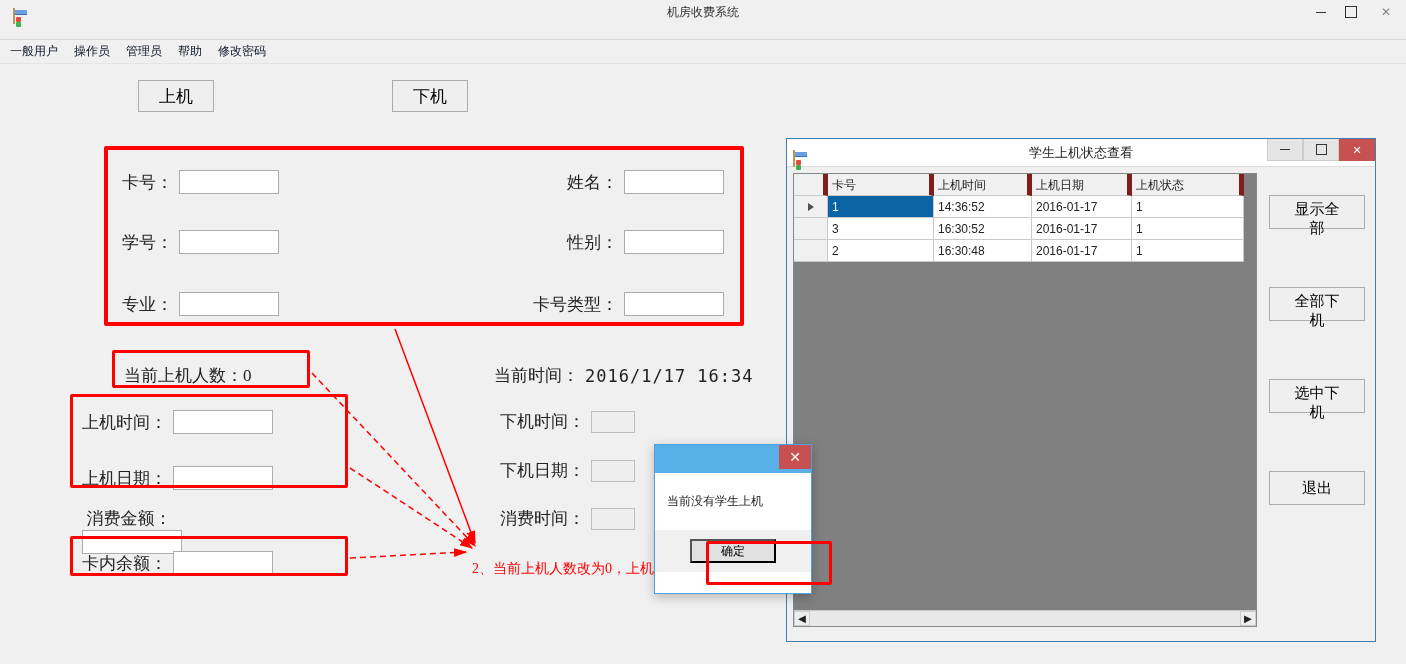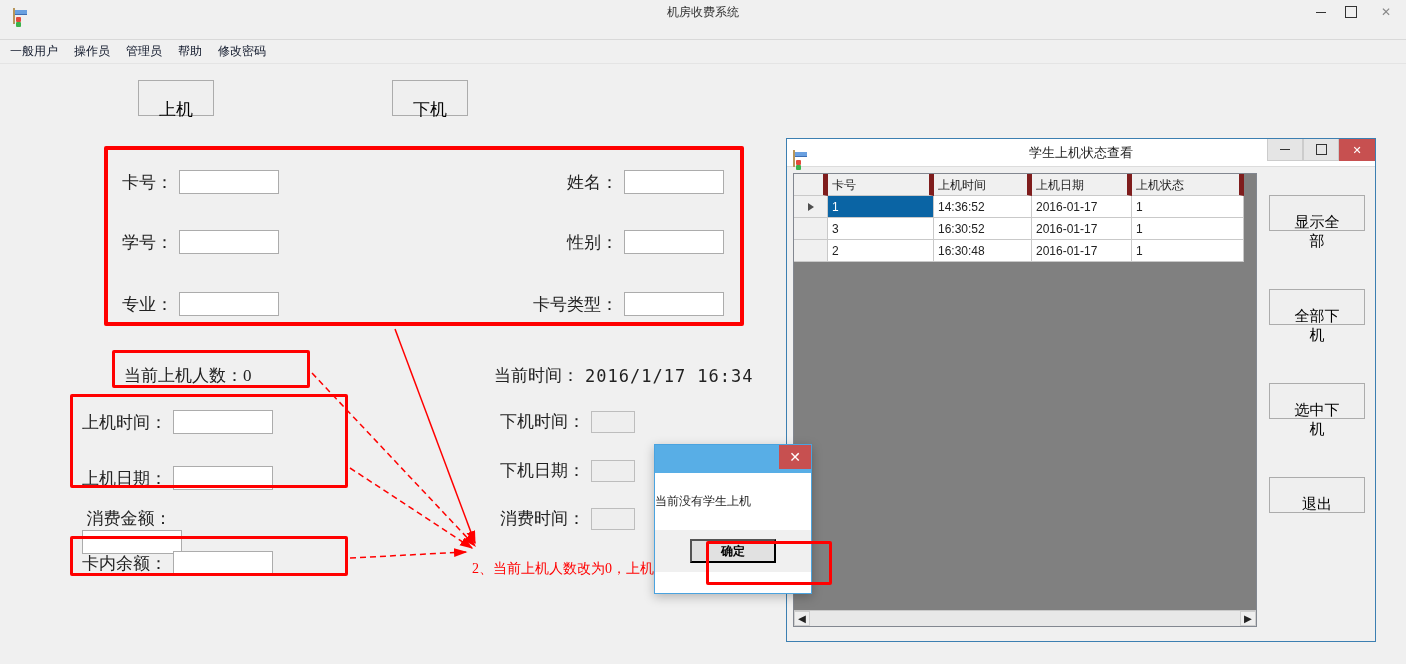--- a/index.html
+++ b/index.html
@@ -24,23 +24,23 @@
   .sys-btn.minus:before{content:"";width:10px;height:1px;background:#333;display:block;}
   .sys-btn.max:before{content:"";width:10px;height:10px;border:1px solid #333;display:block;}
   
   .menu-bar { height:24px; padding:0 10px; display:flex; align-items:center; gap:16px; border-bottom:1px solid #e4e4e4; background:#f0f0f0;}
   .menu-item { font-size:12px; color:#0f172a; cursor:default; }
   
   .main-area { position:absolute; left:0; right:0; top:48px; bottom:0; }
   
   .btn {
     background:#efefef; border:1px solid #acacac; min-width:76px; height:32px;
-    font-size:17px; padding:17px 18px; cursor:pointer;
-  }
-  .btn-small{ min-width:70px; height:24px; font-size:12px; padding:0 24px;font-weight:bold;}
+    font-size:17px; padding:4px 18px; cursor:pointer;
+  }
+  .btn-small{ min-width:70px; height:24px; font-size:12px; padding:0 24px;}
   
   .field { position:absolute; display:flex; align-items:center; font-family:"SimSun",serif; font-size:17px;}
   .field .lbl{ margin-right:6px; }
   .txt {
     width:100px; height:24px; background:#fff; border:1px solid #acacac;
   }
   .ro{ width:44px; height:22px; background:#eee; border:1px solid #bdbdbd;}
   
   .ann{ position:absolute; border:4px solid #ff0000; border-radius:2px; pointer-events:none;}
   .ann-thin{border-width:3px;}
@@ -74,21 +74,21 @@
   .side-btns{ position:absolute; right:10px; top:56px; width:96px; display:flex; flex-direction:column; gap:58px;}
   .side-btns .btn{ font-size:15px; min-width:92px; height:34px;}
   
   .msgbox{
     position:absolute; left:654px; top:396px; width:158px; height:150px;
     border:1px solid #4aa3df; background:#fff;
     box-shadow:0 3px 10px rgba(0,0,0,.25);
   }
   .msgbox .mtitle{height:28px; background:#58aee6; display:flex; justify-content:flex-end;}
   .msgbox .mclose{ width:32px; height:24px; background:#c75050; color:#fff; display:flex;align-items:center;justify-content:center; font-size:14px;}
-  .msgbox .mbody{ padding:20px 0; font-size:12px; background:#fff;}
+  .msgbox .mbody{ padding:20px 12px; font-size:12px; background:#fff;}
   .msgbox .mbtns{ height:42px; background:#f0f0f0; display:flex; align-items:center; justify-content:center;}
   .msgbox .mbtns .btn-small{ width:86px; height:24px; background:#e1e1e1;}
   
   .form-icon{ width:16px;height:16px; background:linear-gradient(#f6e6c4,#e7c87b); border:1px solid #b7965a; position:relative;}
   .form-icon:after{content:"";position:absolute;left:1px;top:1px;width:12px;height:4px;background:#6aa0e0;border-bottom:1px solid #3d6fb4;}
   .form-icon .dots{position:absolute;left:-3px;bottom:-4px;width:10px;height:10px;}
   .form-icon .dots:before{content:"";position:absolute;width:5px;height:5px;background:#e14b3c;border-radius:1px;}
   .form-icon .dots:after{content:"";position:absolute;width:5px;height:5px;background:#3bb24a;left:5px;top:5px;border-radius:1px;}
 </style>
 </head>

